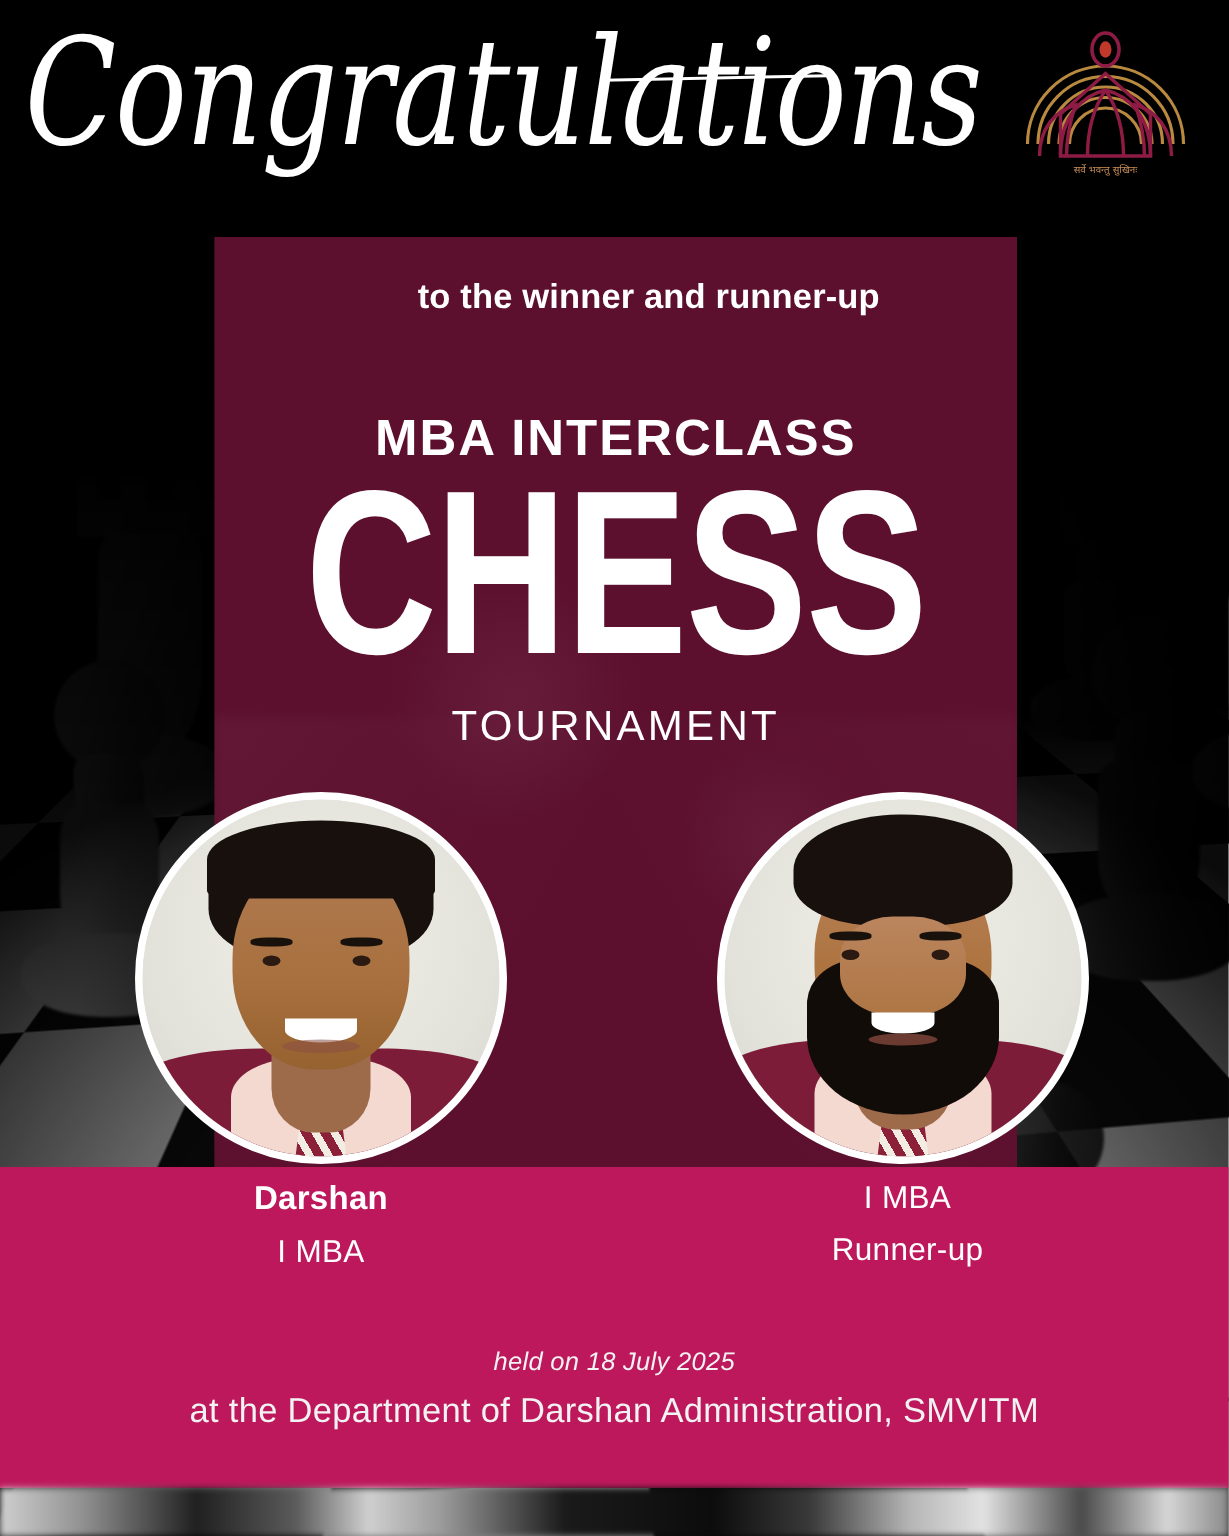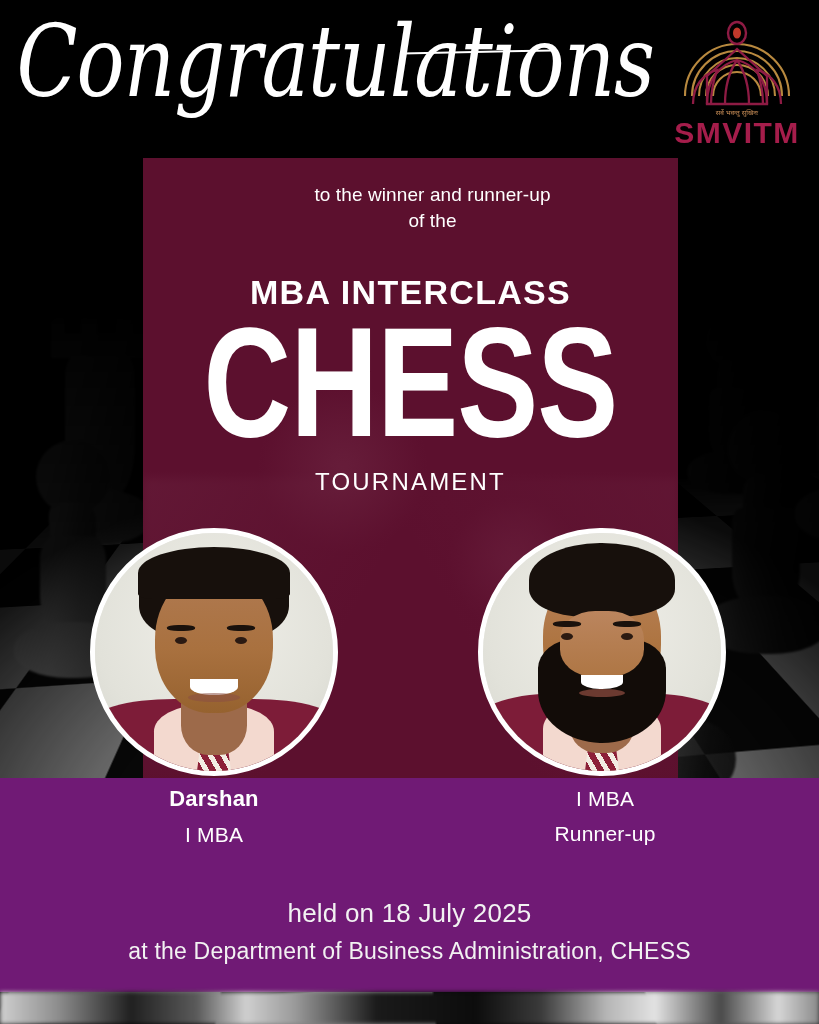--- a/index.html
+++ b/index.html
@@ -154,41 +154,41 @@
     text-align:center;
     font-size:30px; font-weight:700; letter-spacing:1.5px;
     color:#a51d4b;
     font-family:"Liberation Sans", sans-serif;
   }
 
   
   .lead {
     position:absolute; left:0; top:24px; width:535px;
     text-align:center; color:#fff;
-    font-size:19px; font-weight:400; line-height:1.38;
+    font-size:23px; font-weight:700; line-height:1.38;
     letter-spacing:.1px;
     padding-left:44px;
   }
   .subtitle {
     position:absolute; left:0; top:115px; width:535px;
     text-align:center; color:#fff;
     font-size:34px; font-weight:700; letter-spacing:1.3px;
   }
   .bigword {
     position:absolute; left:0; top:143px; width:535px;
     text-align:center; color:#fff;
     font-size:132px; font-weight:700; line-height:1.05;
     letter-spacing:-1px;
     transform:scaleX(.92) scaleY(1.18);
     transform-origin:50% 0%;
   }
   .tournament {
     position:absolute; left:0; top:310px; width:535px;
     text-align:center; color:#fff;
-    font-size:24px; font-weight:400; letter-spacing:2.2px;
+    font-size:28px; font-weight:400; letter-spacing:2.2px;
   }
 
   
   .avatar {
     position:absolute; width:248px; height:248px; border-radius:50%;
     border:5px solid #ffffff; overflow:hidden;
     background:#e9e9e4;
   }
   #avatar-1 { left:90px; top:528px; }
   #avatar-2 { left:478px; top:528px; }
@@ -207,38 +207,38 @@
                background:repeating-linear-gradient(60deg,#8c2038 0px,#8c2038 5px,#e7ded2 5px,#e7ded2 9px);
                border-radius:22% 22% 30% 30%; }
   .ph .eye   { position:absolute; width:12px; height:7px; background:#2b1a12; border-radius:50%; }
   .ph .brow  { position:absolute; width:28px; height:6px; background:#19110c; border-radius:40%; }
   .ph .mouth { position:absolute; left:50%; transform:translateX(-50%); background:#ffffff; border-radius:0 0 60% 60%; }
   .ph .lip   { position:absolute; left:50%; transform:translateX(-50%); background:#8a4f44; border-radius:50%; }
 
   
   .bottom-band {
     position:absolute; left:0; top:778px; width:819px; height:214px;
-    background:#701a75;
+    background:#be185d;
   }
   .winner-block { position:absolute; top:10px; width:330px; text-align:center; color:#fff; }
   #winner-left  { left:49px; }
   #winner-right { left:440px; }
   .w-name {
     font-size:22px; font-weight:700; letter-spacing:.2px; line-height:1.0;
     margin-bottom:14px;
   }
   .w-line {
     font-size:21px; font-weight:400; letter-spacing:.2px; line-height:1.0;
     margin-bottom:14px;
   }
   .footer {
     position:absolute; left:0; top:120px; width:819px; text-align:center;
     color:#f2f2f2;
   }
-  .footer-line-1 { font-size:26px; font-weight:400; letter-spacing:.2px; margin-bottom:9px; }
+  .footer-line-1 { font-size:17px; font-weight:400; letter-spacing:.2px; margin-bottom:9px;font-style:italic; }
   .footer-line-2 { font-size:23px; font-weight:400; letter-spacing:.2px; }
 
   
   .bottom-strip {
     position:absolute; left:0; top:992px; width:819px; height:32px;
     overflow:hidden; filter:grayscale(1) blur(2px);
     background:
       linear-gradient(90deg,#cfcfcf 0%,#8e8e8e 7%,#202020 16%,#5a5a5a 24%,#cfcfcf 30%,#9a9a9a 36%,#1a1a1a 46%,#0c0c0c 58%,#3a3a3a 66%,#b5b5b5 74%,#e2e2e2 80%,#4a4a4a 88%,#d6d6d6 95%,#8a8a8a 100%);
   }
 </style>
@@ -305,32 +305,30 @@
         <path d="M34 88 C34 62 48 48 64 44 C80 48 94 62 94 88"></path>
         <path d="M20 88 C20 70 30 58 44 54 C40 66 38 76 38 88"></path>
         <path d="M108 88 C108 70 98 58 84 54 C88 66 90 76 90 88"></path>
         <path d="M64 44 C56 56 52 70 52 88"></path>
         <path d="M64 44 C72 56 76 70 76 88"></path>
       </g>
       <g fill="#c98e57" font-size="6.5" font-family="DejaVu Sans, sans-serif">
         <text x="64" y="99" text-anchor="middle">सर्वे भवन्तु सुखिनः</text>
       </g>
     </svg>
-    <div class="logo-word">SMVITM</div>
   </div>
 
   <div class="panel">
     <div class="panel-art"></div>
     <div class="panel-art2"></div>
     <div class="panel-shade"></div>
 
     <div class="panel-inner">
       <div class="lead">
         <div>to the winner and runner-up</div>
-        <div>of the</div>
       </div>
       <div class="subtitle">MBA INTERCLASS</div>
       <div class="bigword">CHESS</div>
       <div class="tournament">TOURNAMENT</div>
     </div>
   </div>
 
   <div class="avatar" id="avatar-1">
     <div class="ph">
       <div class="bgfill"></div>
@@ -379,19 +377,19 @@
       <div class="w-line">I MBA</div>
     </div>
 
     <div class="winner-block" id="winner-right">
       <div class="w-line">I MBA</div>
       <div class="w-line">Runner-up</div>
     </div>
 
     <div class="footer">
       <div class="footer-line-1">held on 18 July 2025</div>
-      <div class="footer-line-2">at the Department of Business Administration, CHESS</div>
+      <div class="footer-line-2">at the Department of Darshan Administration, SMVITM</div>
     </div>
   </div>
 
   <div class="bottom-strip"></div>
 
 </div>
 
 </body></html>

